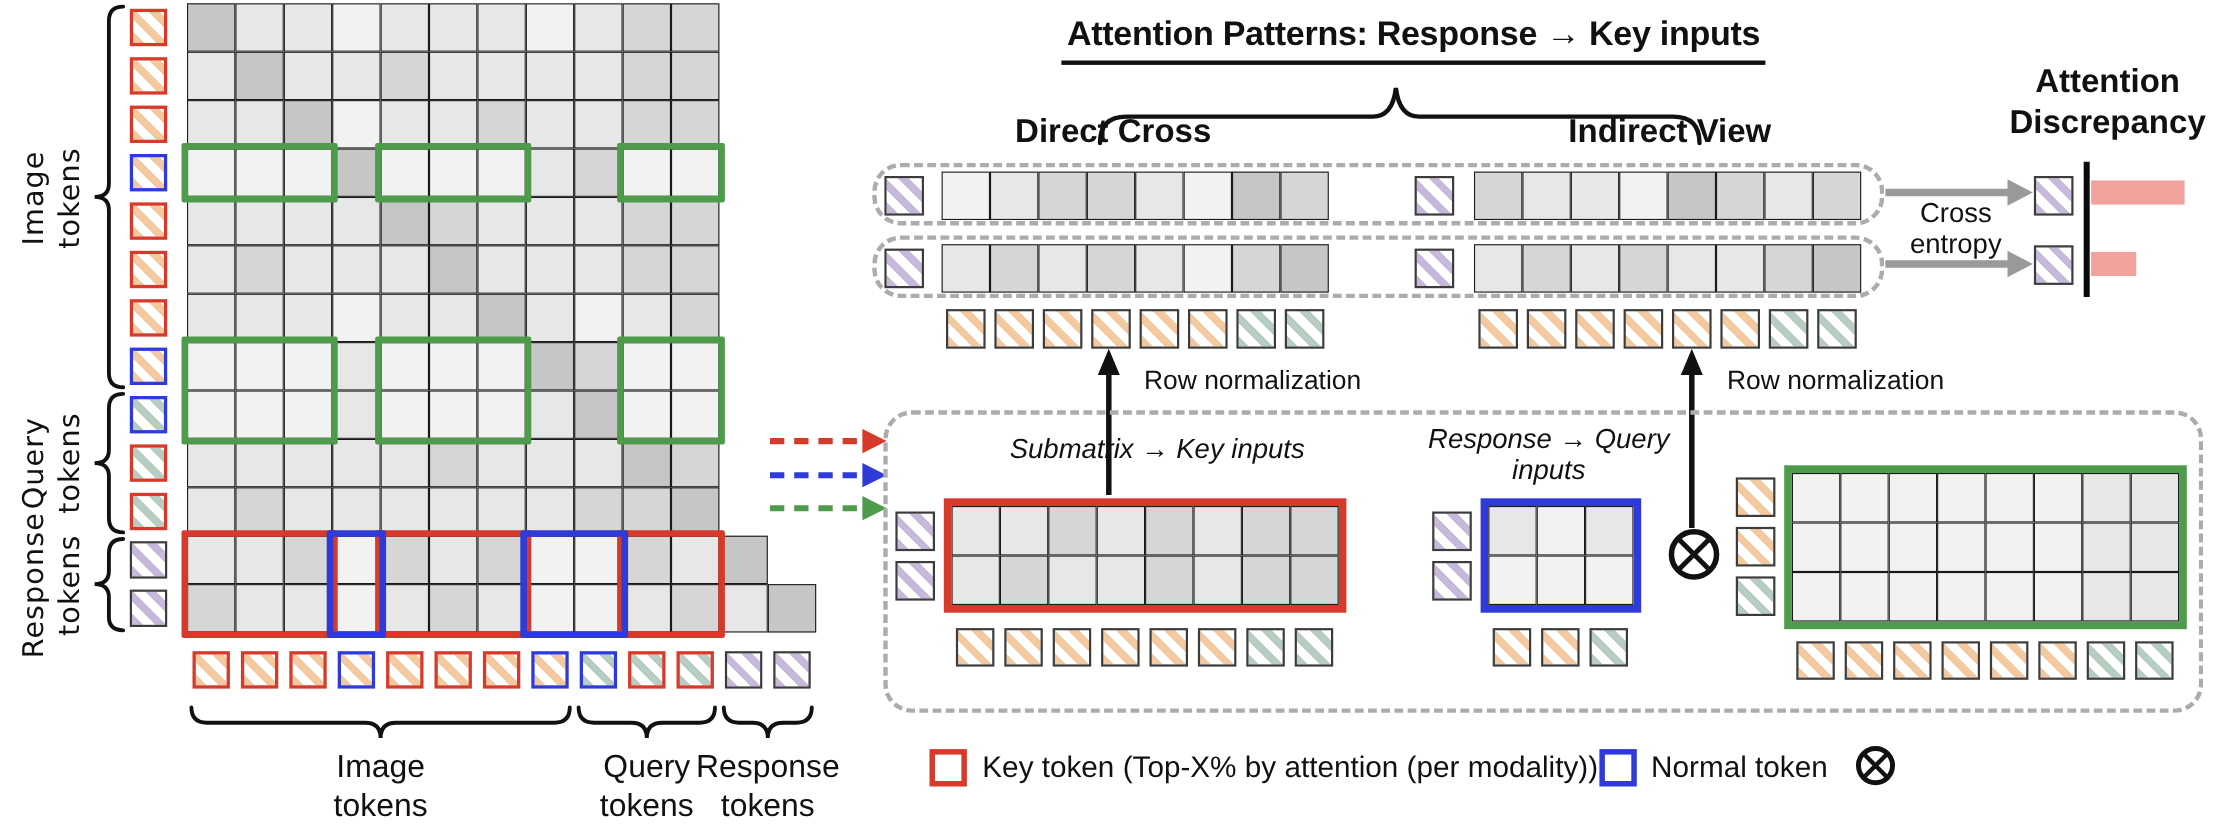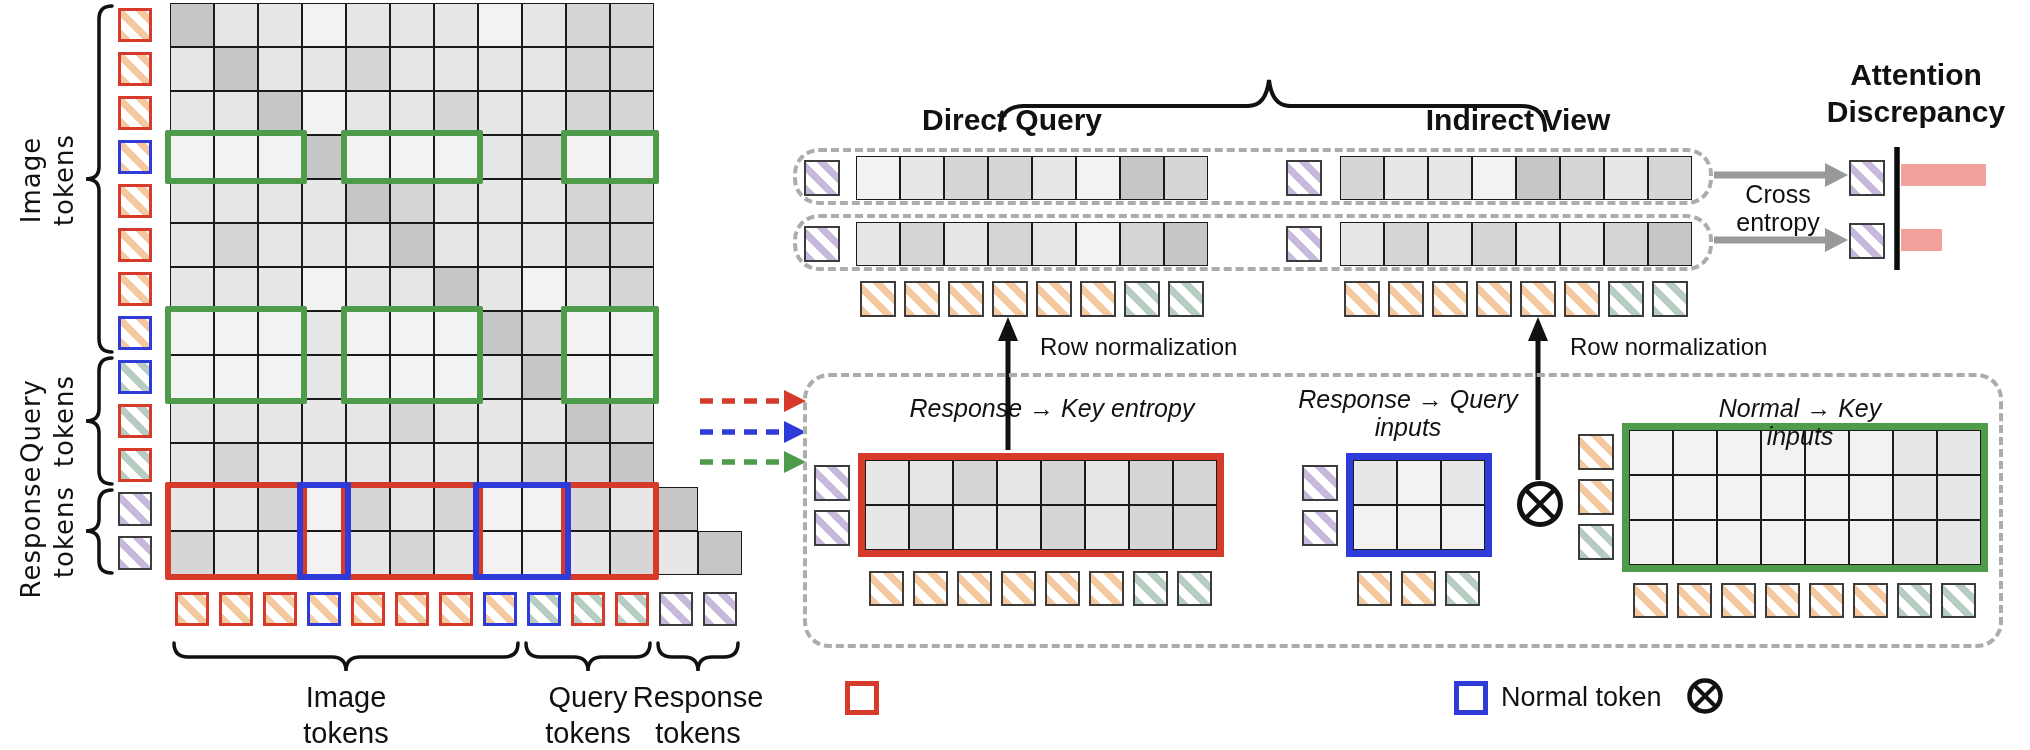--- a/index.html
+++ b/index.html
@@ -446,34 +446,35 @@
       <div class="token b-plain p-orange" style="left: 1809px; top: 583px; width: 35px; height: 35px;"></div>
       <div class="token b-plain p-orange" style="left: 1853px; top: 583px; width: 35px; height: 35px;"></div>
       <div class="token b-plain p-teal" style="left: 1897px; top: 583px; width: 35px; height: 35px;"></div>
       <div class="token b-plain p-teal" style="left: 1941px; top: 583px; width: 35px; height: 35px;"></div>
       <div class="token b-plain p-purple" style="left: 1849px; top: 160px; width: 36px; height: 36px;"></div>
       <div class="token b-plain p-purple" style="left: 1849px; top: 223px; width: 36px; height: 36px;"></div>
       <div class="bar" style="left: 1901px; top: 164px; width: 85px; background: rgb(242, 162, 157);"></div>
       <div class="bar" style="left: 1901px; top: 229px; width: 41px; background: rgb(242, 162, 157);"></div>
     </div>
 
-  <div class="abs view-label" style="left:1012px;top:103px;">Direct Query</div>
+  <div class="abs title" style="left:1285px;top:13px;">Attention Patterns: Response → Key inputs</div>
+  <div class="abs view-label" style="left:1012px;top:103px;">Direct Cross</div>
   <div class="abs big-label" style="left:1916px;top:56px;">Attention
 Discrepancy</div>
   <div class="abs view-label" style="left:1518px;top:103px;">Indirect View</div>
   <div class="abs center2" style="left:1778px;top:180px;">Cross
 entropy</div>
   <div class="abs small-label" style="left:1040px;top:333px;">Row normalization</div>
   <div class="abs small-label" style="left:1570px;top:333px;">Row normalization</div>
-  <div class="abs italic-label" style="left:1052px;top:394px;">Response → Key entropy</div>
+  <div class="abs italic-label" style="left:1052px;top:394px;">Submatrix → Key inputs</div>
   <div class="abs italic-label" style="left:1408px;top:385px;">Response → Query
 inputs</div>
-  <div class="abs italic-label" style="left:1800px;top:394px;">Normal → Key inputs</div>
 
   <div class="legend-sq" style="left:845px;top:681px;border:5px solid #D63A2B;"></div>
+  <div class="abs legend-text" style="left:893px;top:682px;">Key token (Top-X% by attention (per modality))</div>
   <div class="legend-sq" style="left:1454px;top:681px;border:5px solid #2F3BD9;"></div>
   <div class="abs legend-text" style="left:1501px;top:682px;">Normal token</div>
 
   <div class="abs vlabel" style="left:48px;top:180px;">Image
 tokens</div>
   <div class="abs vlabel" style="left:48px;top:421px;">Query
 tokens</div>
   <div class="abs vlabel" style="left:48px;top:532px;">Response
 tokens</div>
   <div class="abs hlabel" style="left:346px;top:679px;">Image

